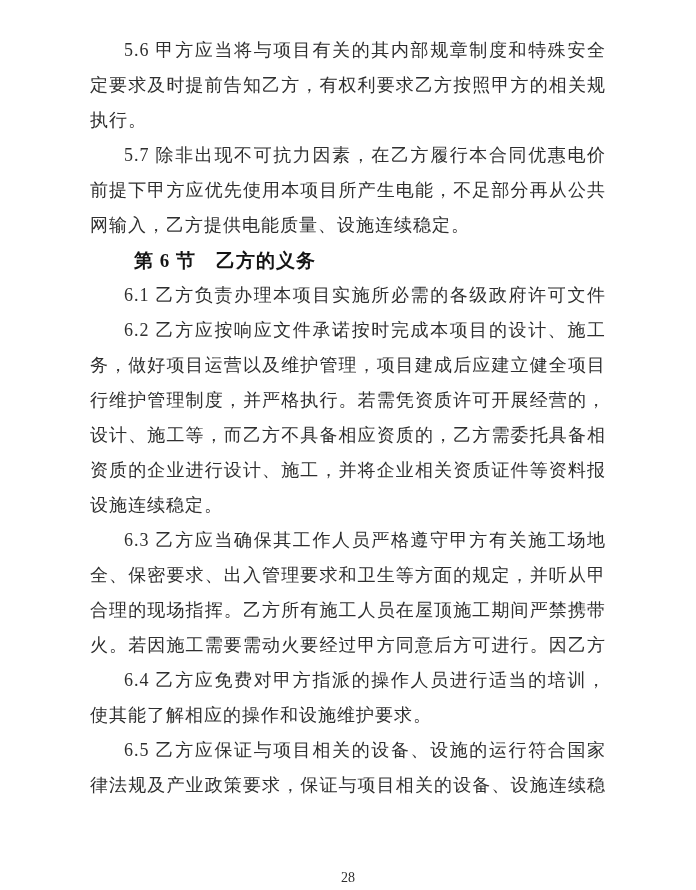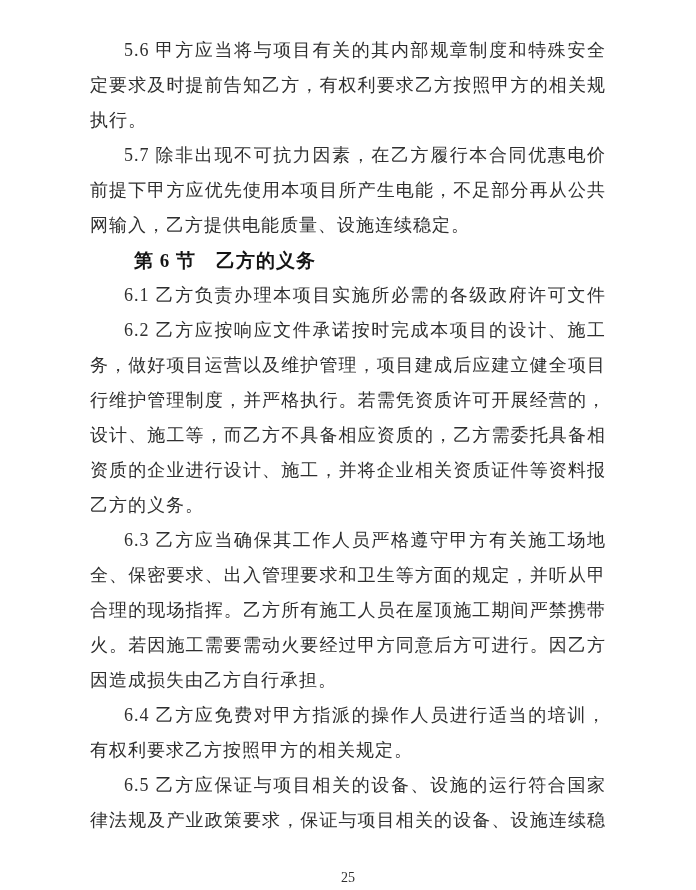--- a/index.html
+++ b/index.html
@@ -69,25 +69,24 @@
       <div class="line first">5.7 除非出现不可抗力因素，在乙方履行本合同优惠电价的</div>
       <div class="line">前提下甲方应优先使用本项目所产生电能，不足部分再从公共电</div>
       <div class="line short">网输入，乙方提供电能质量、设施连续稳定。</div>
       <div class="line heading">第 6 节　乙方的义务</div>
       <div class="line first">6.1 乙方负责办理本项目实施所必需的各级政府许可文件和</div>
       <div class="line first">6.2 乙方应按响应文件承诺按时完成本项目的设计、施工任</div>
       <div class="line">务，做好项目运营以及维护管理，项目建成后应建立健全项目运</div>
       <div class="line">行维护管理制度，并严格执行。若需凭资质许可开展经营的，如</div>
       <div class="line">设计、施工等，而乙方不具备相应资质的，乙方需委托具备相应</div>
       <div class="line">资质的企业进行设计、施工，并将企业相关资质证件等资料报甲</div>
-      <div class="line short">乙方的义务。</div>
+      <div class="line short">设施连续稳定。</div>
       <div class="line first">6.3 乙方应当确保其工作人员严格遵守甲方有关施工场地安</div>
       <div class="line">全、保密要求、出入管理要求和卫生等方面的规定，并听从甲方</div>
       <div class="line">合理的现场指挥。乙方所有施工人员在屋顶施工期间严禁携带烟</div>
       <div class="line">火。若因施工需要需动火要经过甲方同意后方可进行。因乙方原</div>
-      <div class="line short">因造成损失由乙方自行承担。</div>
       <div class="line first">6.4 乙方应免费对甲方指派的操作人员进行适当的培训，以</div>
-      <div class="line short">有权利要求乙方按照甲方的相关规定。</div>
+      <div class="line short">使其能了解相应的操作和设施维护要求。</div>
       <div class="line first">6.5 乙方应保证与项目相关的设备、设施的运行符合国家法</div>
       <div class="line">律法规及产业政策要求，保证与项目相关的设备、设施连续稳定</div>
     </div>
-  <div class="page-number">25</div>
+  <div class="page-number">28</div>
 </div>
 
 </body></html>

